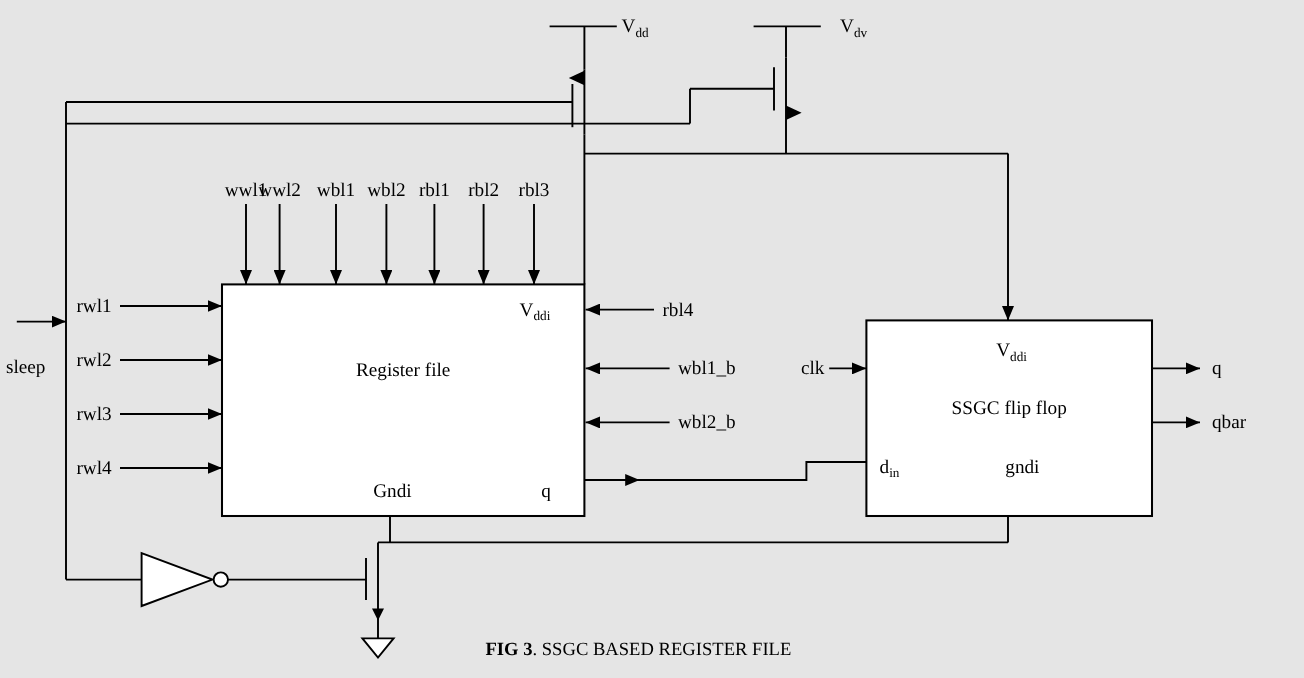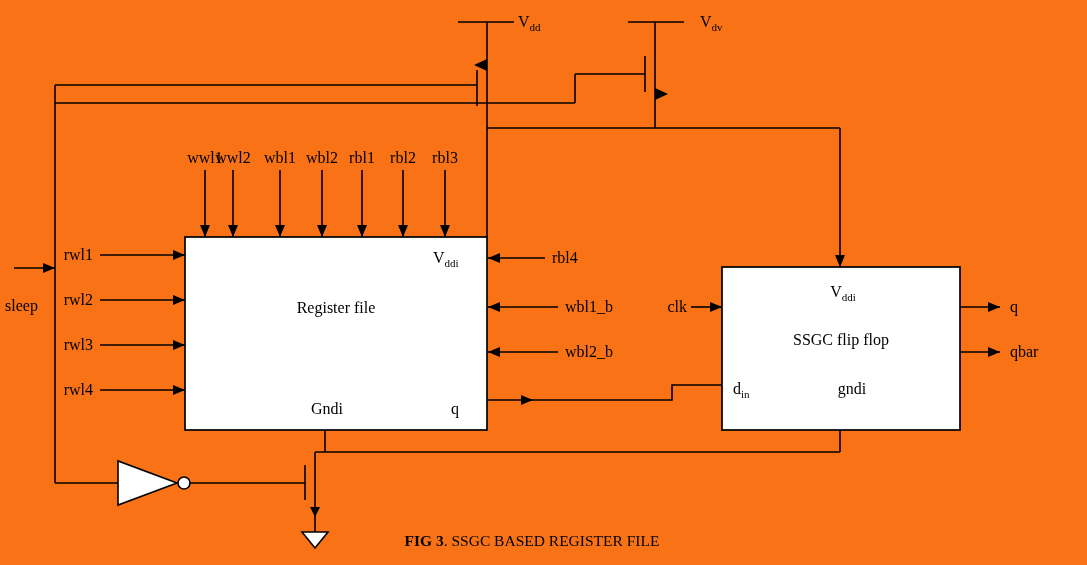--- a/index.html
+++ b/index.html
@@ -4,21 +4,21 @@
 <style>
   html, body {
     margin: 0;
     padding: 0;
     background: #ffffff;
   }
   .canvas {
     position: relative;
     width: 1087px;
     height: 565px;
-    background: #f97316;
+    background: #e5e5e5;
     overflow: hidden;
   }
   svg {
     position: absolute;
     inset: 0;
     display: block;
   }
   svg line, svg polyline, svg path.wire {
     stroke: #000000;
     stroke-width: 1.6;

